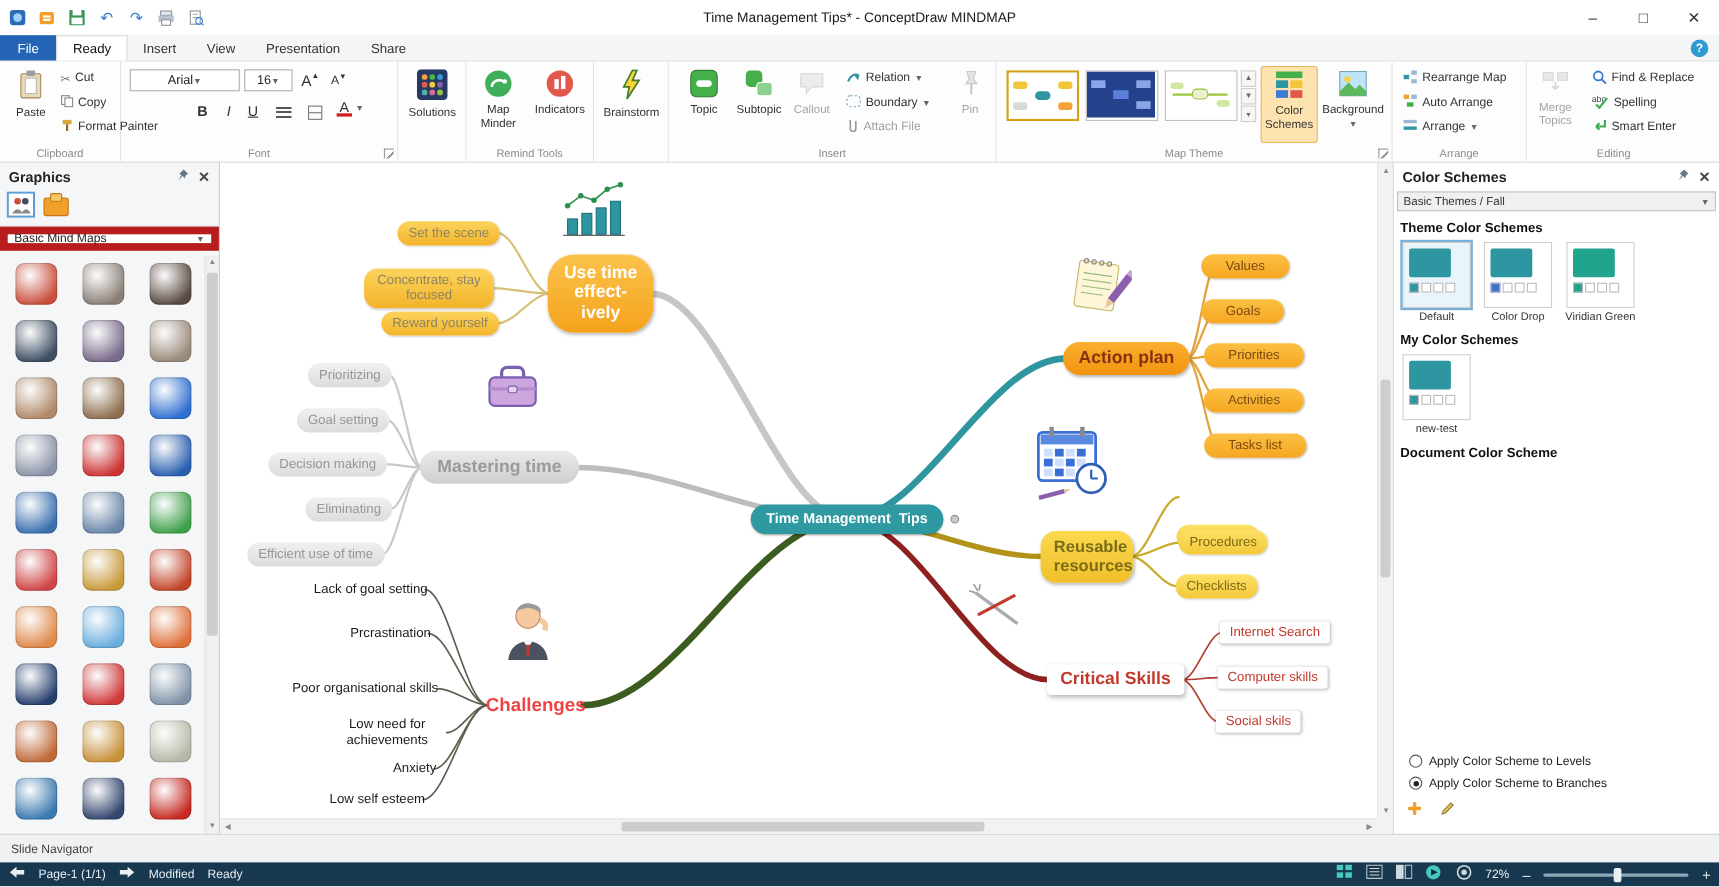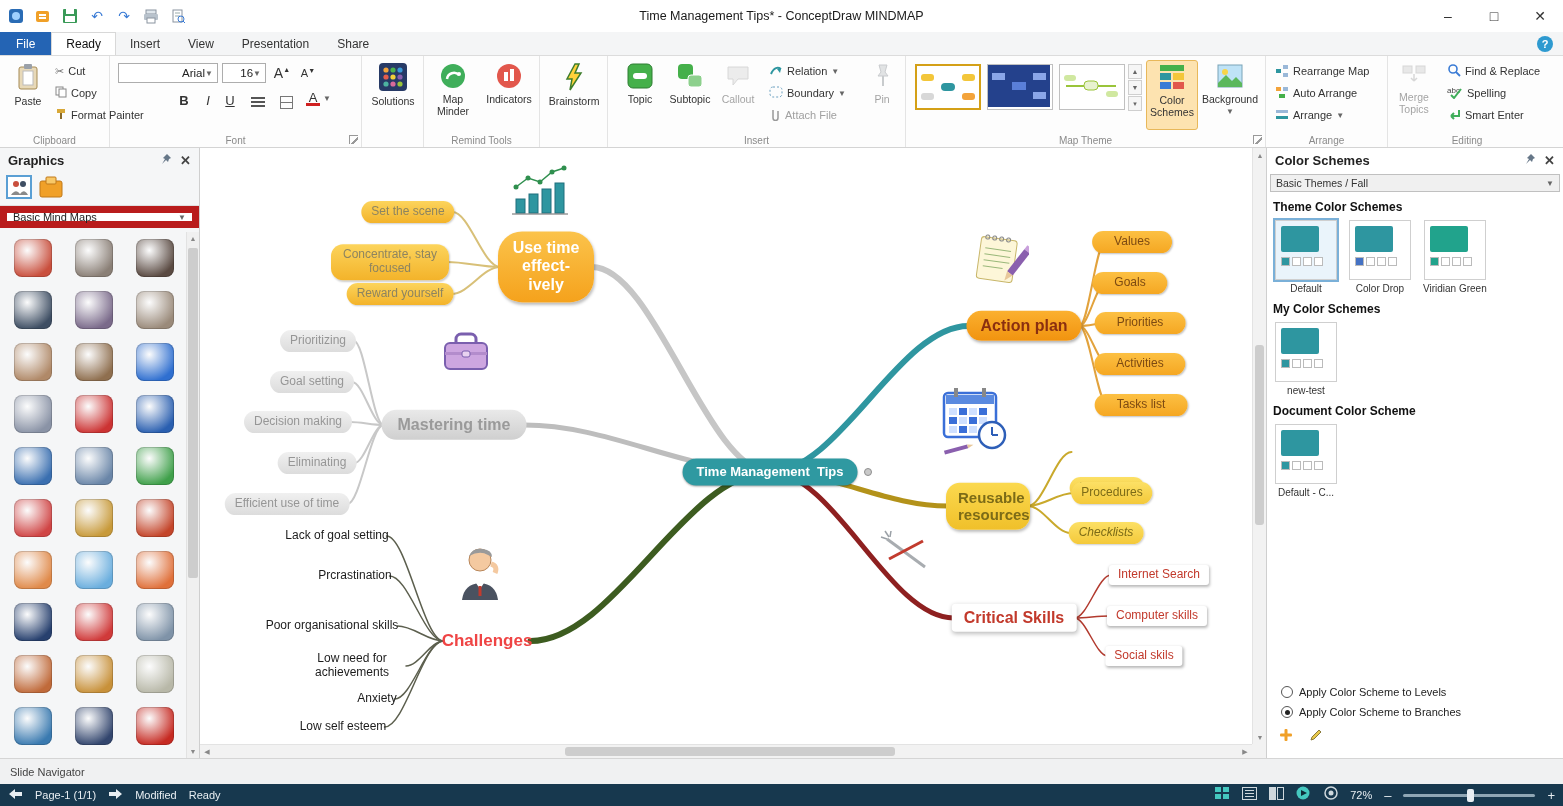--- a/index.html
+++ b/index.html
@@ -26,21 +26,21 @@
 .ribbon{position:absolute;top:56px;left:0;right:0;height:92px;background:#fdfdfd;border-bottom:1px solid #d4d4d4}
 .rgroup{position:absolute;top:0;height:91px;border-right:1px solid #e4e4e4}
 .glabel{position:absolute;bottom:1px;left:0;right:0;text-align:center;font-size:10px;color:#8a8a8a}
 .bigbtn{position:absolute;top:4px;width:48px;height:70px;display:flex;flex-direction:column;align-items:center;gap:2px;font-size:10.5px;color:#333;text-align:center;padding-top:3px;border-radius:3px;line-height:1.15}
 .bigbtn.disabled{opacity:.45}
 .bigbtn.hl{background:#fde3b0;border:1px solid #e8b85a}
 .smallcol{position:absolute;top:5px;display:flex;flex-direction:column;gap:2px}
 .smallbtn{display:flex;align-items:center;gap:4px;font-size:11px;color:#333;height:20px;padding:0 3px;white-space:nowrap}
 .smallbtn.disabled{color:#a0a0a0}
 .chevs{font-size:8px;color:#666}
-.combo{position:absolute;height:20px;background:#fff;border:1px solid #adadad;display:flex;align-items:center;justify-content:flex-end;padding:0 4px;font-size:11.5px;color:#222}
+.combo{position:absolute;height:20px;background:#fff;border:1px solid #adadad;display:flex;align-items:center;justify-content:center;padding:0 4px;font-size:11.5px;color:#222}
 .fbtn{position:absolute;height:20px;min-width:20px;display:flex;align-items:center;justify-content:center;font-size:13px;color:#333}
 .fbtn.b{font-weight:bold}.fbtn.i{font-style:italic;font-family:"Liberation Serif",serif}.fbtn.u{text-decoration:underline}
 .ic-align{width:14px;height:11px;background:repeating-linear-gradient(#555 0 2px,transparent 2px 4px)}
 .ic-border{width:13px;height:13px;border:1px solid #777;background:linear-gradient(#777,#777) center/100% 1px no-repeat}
 .fontcolor{position:absolute;display:flex;align-items:center;gap:3px;font-size:13px;color:#333}
 .fontcolor .bar{display:block;width:14px;height:3px;background:#d02020;margin-top:-2px}
 .dlauncher{position:absolute;right:3px;bottom:3px;width:9px;height:9px;border-left:1px solid #999;border-top:1px solid #999;background:linear-gradient(135deg,transparent 55%,#999 55%,#999 72%,transparent 72%)}
 .thumb{position:absolute;top:8px;width:66px;height:46px;border:1px solid #c0c0c0;background:#fff}
 .thumb.sel{border:2px solid #d4a017}
 .galarrows{position:absolute;top:8px;display:flex;flex-direction:column;gap:1px}
@@ -753,21 +753,21 @@
           <div class="mm-node mm-sub-plain" style="left: 143px; top: 579px;">Low self esteem</div>
           <div class="mm-node mm-main-action" style="left: 824px; top: 178px;">Action plan</div>
           <div class="mm-node mm-sub-orange" style="left: 932px; top: 94px;">Values</div>
           <div class="mm-node mm-sub-orange" style="left: 930px; top: 135px;">Goals</div>
           <div class="mm-node mm-sub-orange" style="left: 940px; top: 175px;">Priorities</div>
           <div class="mm-node mm-sub-orange" style="left: 940px; top: 216px;">Activities</div>
           <div class="mm-node mm-sub-orange" style="left: 941px; top: 257px;">Tasks list</div>
           <div class="mm-node mm-main-reusable" style="width: 84px; left: 788px; top: 358px;">Reusable resources</div>
           <div class="mm-node mm-sub-gold" style="left: 907px; top: 304px; margin-top: 36px;">Templates</div>
           <div class="mm-node mm-sub-gold" style="left: 912px; top: 345px;">Procedures</div>
-          <div class="mm-node mm-sub-gold" style="left: 906px; top: 385px; font-style: italic;">Checklists</div>
+          <div class="mm-node mm-sub-gold" style="left: 906px; top: 385px;">Checklists</div>
           <div class="mm-node mm-main-red" style="left: 814px; top: 470px;">Critical Skills</div>
           <div class="mm-node mm-sub-red" style="left: 959px; top: 427px;">Internet Search</div>
           <div class="mm-node mm-sub-red" style="left: 957px; top: 468px;">Computer skills</div>
           <div class="mm-node mm-sub-red" style="left: 944px; top: 508px;">Social skils</div>
         </div>
       <div class="mm-handle" style="left:668px;top:324px"></div>
 
       <div class="vscroll">
         <span class="sarr" style="top:0">▲</span>
         <span class="sarr" style="bottom:0">▼</span>
@@ -844,34 +844,20 @@
                   <span style="background: rgb(46, 150, 160);"></span>
                   <span style="background: rgb(255, 255, 255);"></span>
                   <span style="background: rgb(255, 255, 255);"></span>
                   <span style="background: rgb(255, 255, 255);"></span>
                 </div>
               </div>
               <div class="cs-label">new-test</div>
             </div>
           </div>
           <div class="cs-sec-title">Document Color Scheme</div>
-          <div class="cs-row">
-            <div class="cs-swatch">
-              <div class="cs-card">
-                <div class="cs-big" style="background: rgb(46, 150, 160);"></div>
-                <div class="cs-chips">
-                  <span style="background: rgb(46, 150, 160);"></span>
-                  <span style="background: rgb(255, 255, 255);"></span>
-                  <span style="background: rgb(255, 255, 255);"></span>
-                  <span style="background: rgb(255, 255, 255);"></span>
-                </div>
-              </div>
-              <div class="cs-label">Default - C...</div>
-            </div>
-          </div>
         </div>
       <div class="cs-radios" id="cs-radios">
           <label class="cs-radio">
             <span class="rdot"></span>
             <span>Apply Color Scheme to Levels</span>
           </label>
           <label class="cs-radio">
             <span class="rdot on"></span>
             <span>Apply Color Scheme to Branches</span>
           </label>

